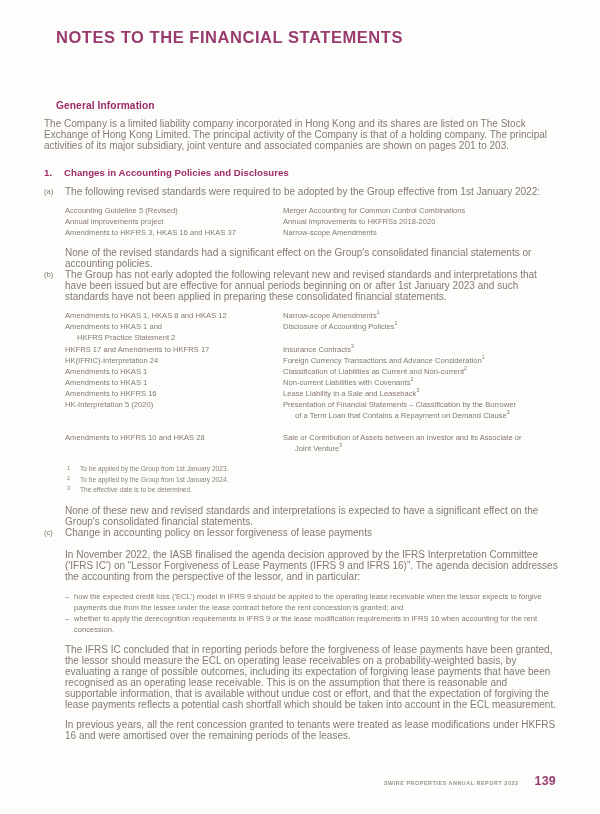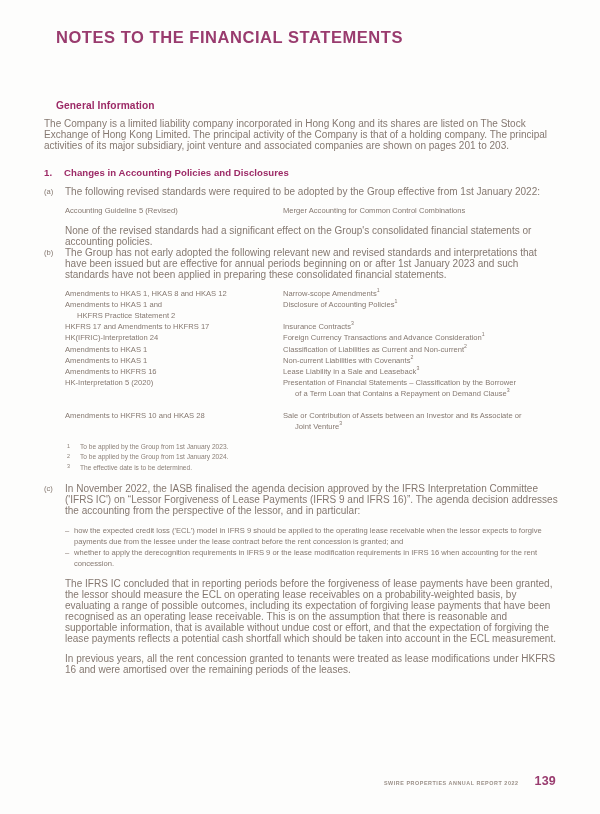--- a/index.html
+++ b/index.html
@@ -197,20 +197,28 @@
       <div class="clause">
         <span class="lbl">(a)</span>
         <p class="body" style="margin-bottom:0">The following revised standards were required to be adopted by the Group effective from 1st January 2022:</p>
 
         <table class="std-table">
           <tbody id="tbody-a">
               <tr>
                 <td class="c1">Accounting Guideline 5 (Revised)</td>
                 <td class="c2">Merger Accounting for Common Control Combinations</td>
               </tr>
+              <tr>
+                <td class="c1">Annual improvements project</td>
+                <td class="c2">Annual Improvements to HKFRSs 2018-2020</td>
+              </tr>
+              <tr>
+                <td class="c1">Amendments to HKFRS 3, HKAS 16 and HKAS 37</td>
+                <td class="c2">Narrow-scope Amendments</td>
+              </tr>
             </tbody>
         </table>
 
         <p class="body">None of the revised standards had a significant effect on the Group's consolidated financial statements or accounting policies.</p>
       </div>
 
       <div class="clause">
         <span class="lbl">(b)</span>
         <p class="body" style="margin-bottom:0">The Group has not early adopted the following relevant new and revised standards and interpretations that have been issued but are effective for annual periods beginning on or after 1st January 2023 and such standards have not been applied in preparing these consolidated financial statements.</p>
 
@@ -258,24 +266,26 @@
               </tr>
             </tbody>
         </table>
 
         <div class="footnotes" id="footnotes-b">
             <div class="fn"><span class="mk">1</span><span>To be applied by the Group from 1st January 2023.</span></div>
             <div class="fn"><span class="mk">2</span><span>To be applied by the Group from 1st January 2024.</span></div>
             <div class="fn"><span class="mk">3</span><span>The effective date is to be determined.</span></div>
           </div>
 
+        <p class="body">None of these new and revised standards and interpretations is expected to have a significant effect on the Group's consolidated financial statements.</p>
       </div>
 
       <div class="clause">
         <span class="lbl">(c)</span>
+        <p class="body" style="margin-bottom:11px">Change in accounting policy on lessor forgiveness of lease payments</p>
         <p class="body">In November 2022, the IASB finalised the agenda decision approved by the IFRS Interpretation Committee ('IFRS IC') on “Lessor Forgiveness of Lease Payments (IFRS 9 and IFRS 16)”. The agenda decision addresses the accounting from the perspective of the lessor, and in particular:</p>
 
         <div class="dash-list" id="bullets-c">
             <div class="dash-item"><span class="dash">–</span><span>how the expected credit loss ('ECL') model in IFRS 9 should be applied to the operating lease receivable when the lessor expects to forgive payments due from the lessee under the lease contract before the rent concession is granted; and</span></div>
             <div class="dash-item"><span class="dash">–</span><span>whether to apply the derecognition requirements in IFRS 9 or the lease modification requirements in IFRS 16 when accounting for the rent concession.</span></div>
           </div>
 
         <p class="body">The IFRS IC concluded that in reporting periods before the forgiveness of lease payments have been granted, the lessor should measure the ECL on operating lease receivables on a probability-weighted basis, by evaluating a range of possible outcomes, including its expectation of forgiving lease payments that have been recognised as an operating lease receivable. This is on the assumption that there is reasonable and supportable information, that is available without undue cost or effort, and that the expectation of forgiving the lease payments reflects a potential cash shortfall which should be taken into account in the ECL measurement.</p>
         <p class="body">In previous years, all the rent concession granted to tenants were treated as lease modifications under HKFRS 16 and were amortised over the remaining periods of the leases.</p>
       </div>

